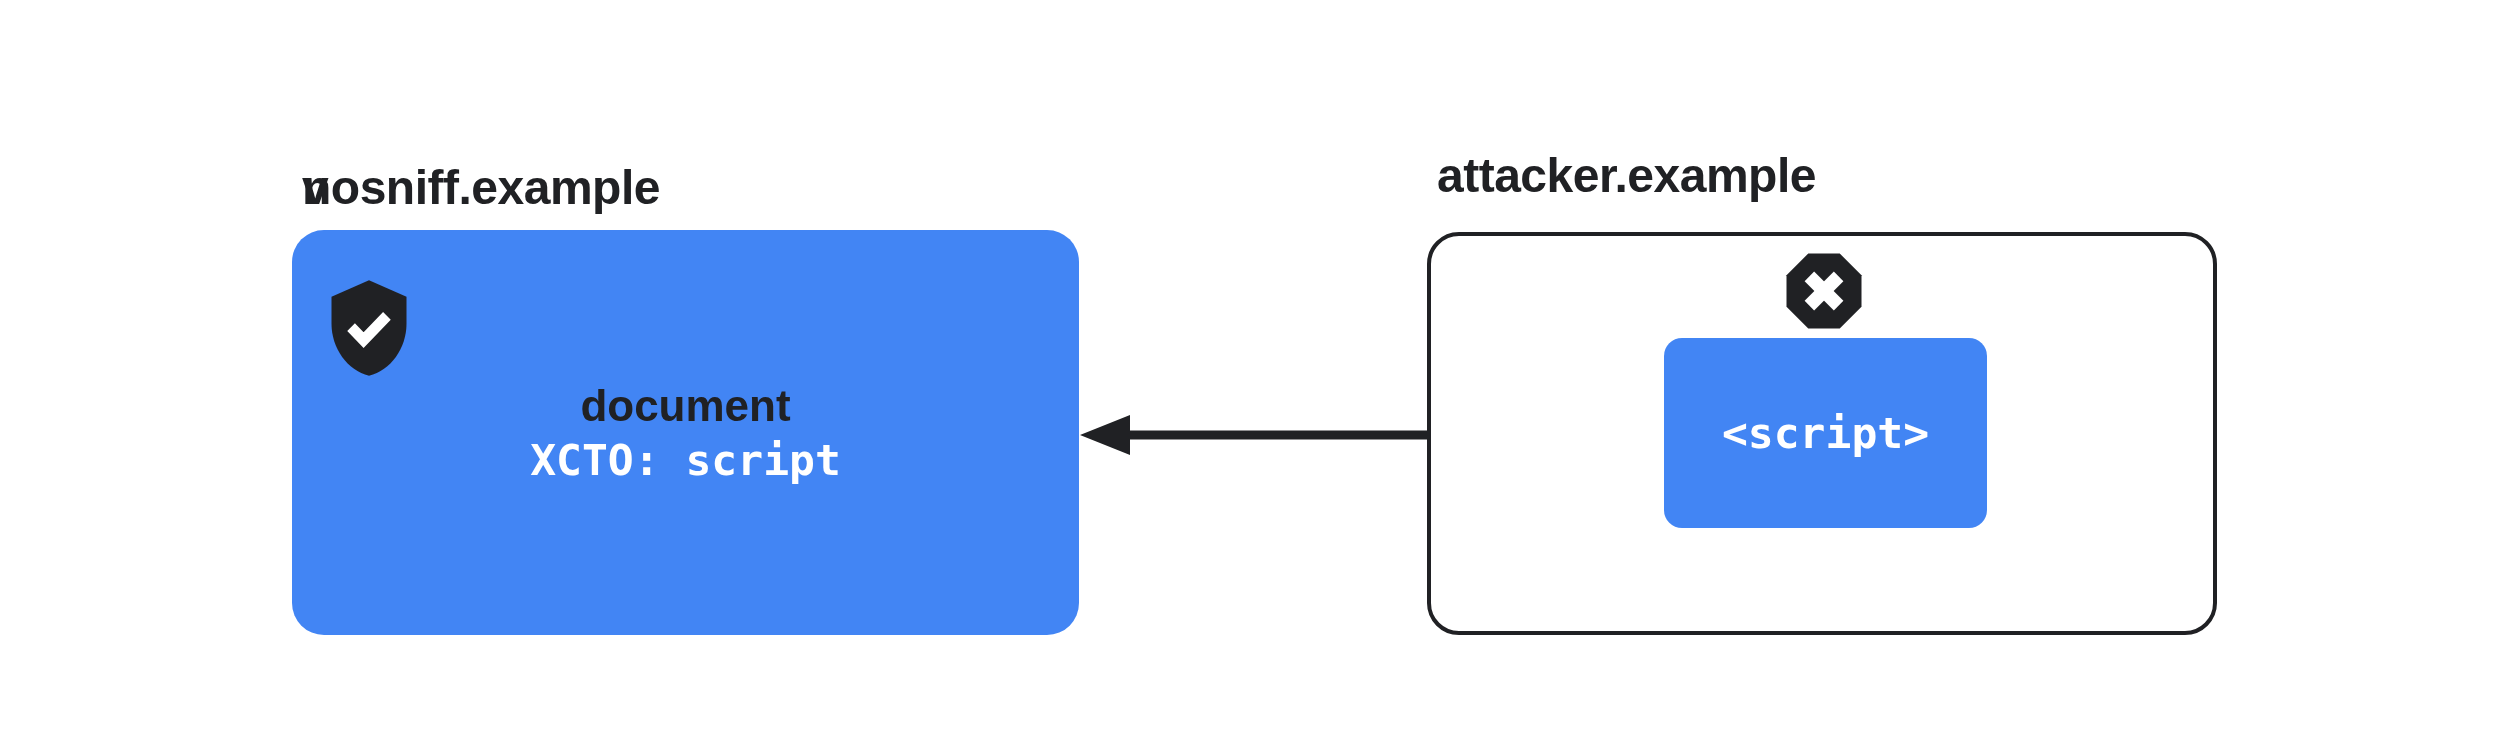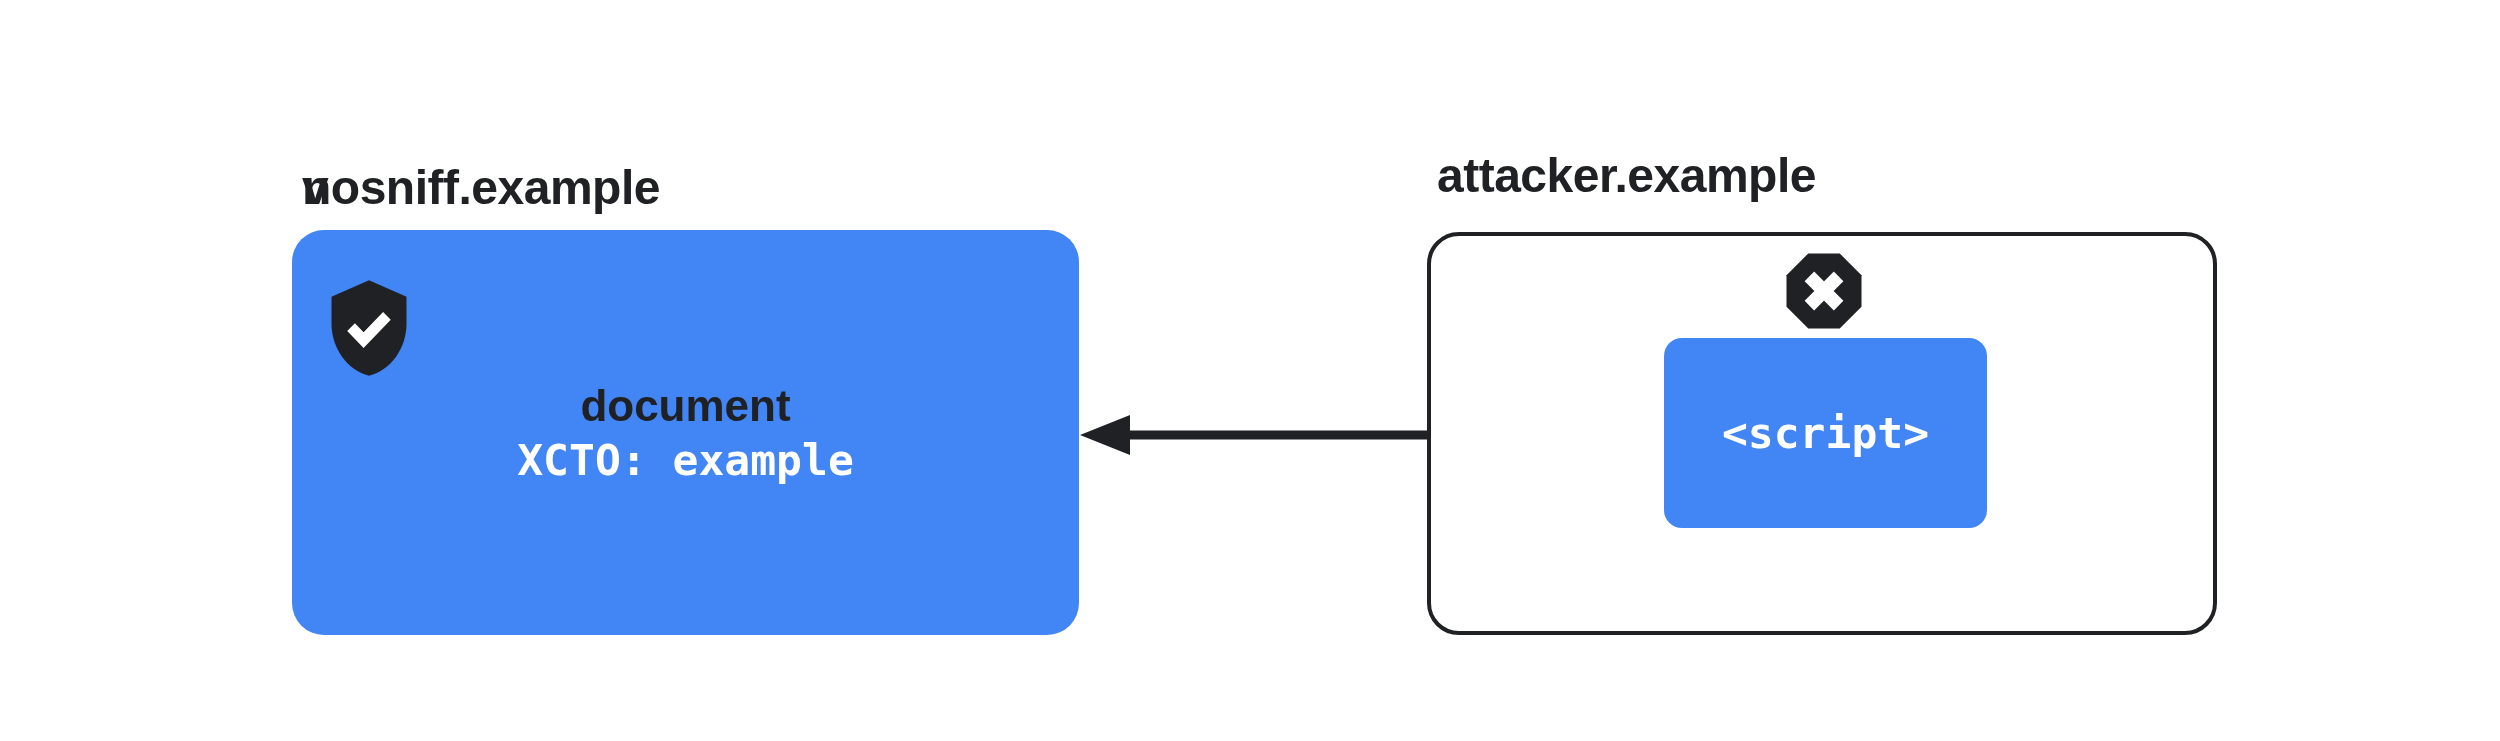--- a/index.html
+++ b/index.html
@@ -116,21 +116,21 @@
 
   <div class="domain-label attacker-label">attacker.example</div>
 
   <div class="victim-box">
     <svg class="shield-icon" viewBox="0 0 24 24" preserveAspectRatio="none">
       <path d="M12 1 L3 4.8 V11 C3 16.6 6.8 21.8 12 23 C17.2 21.8 21 16.6 21 11 V4.8 Z" fill="#202124"></path>
       <polyline points="7.7,11.8 10.7,14.8 16.3,9.2" fill="none" stroke="#ffffff" stroke-width="2.6"></polyline>
     </svg>
     <div class="box-text">
       <span class="line sans">document</span>
-      <span class="line mono">XCTO: example</span>
+      <span class="line mono">XCTO: script</span>
     </div>
   </div>
 
   <svg class="arrow-svg" viewBox="0 0 600 60">
     <line x1="54" y1="30" x2="592" y2="30" stroke="#202124" stroke-width="9"></line>
     <polygon points="10,30 60,10 60,50" fill="#202124"></polygon>
   </svg>
 
   <div class="attacker-box">
     <svg class="octagon-icon" viewBox="0 0 24 24">

